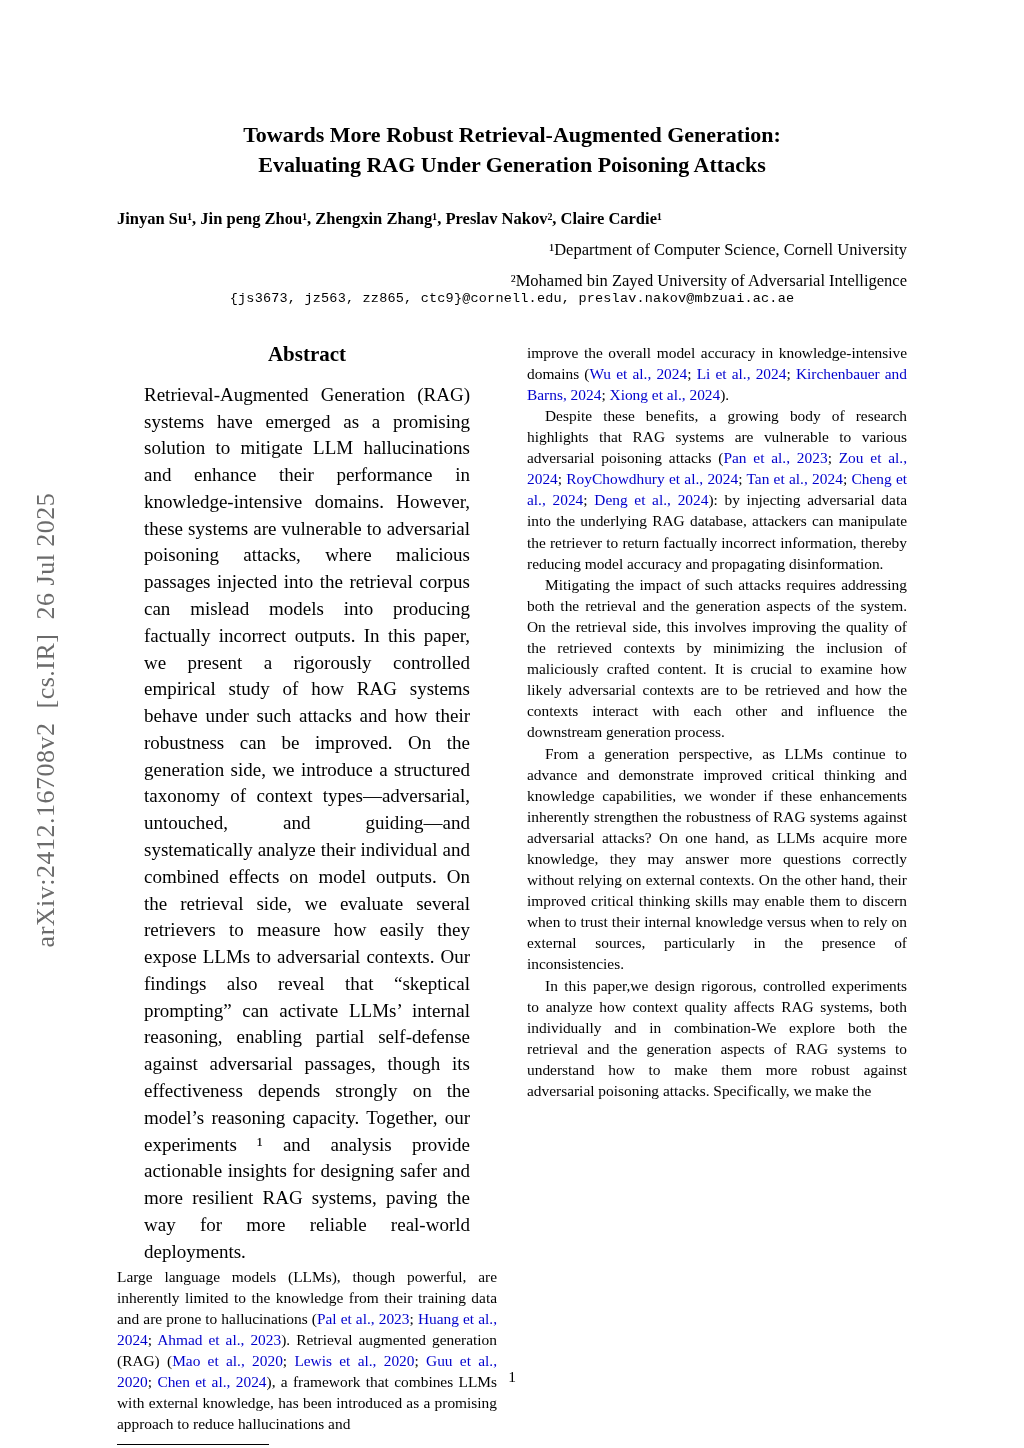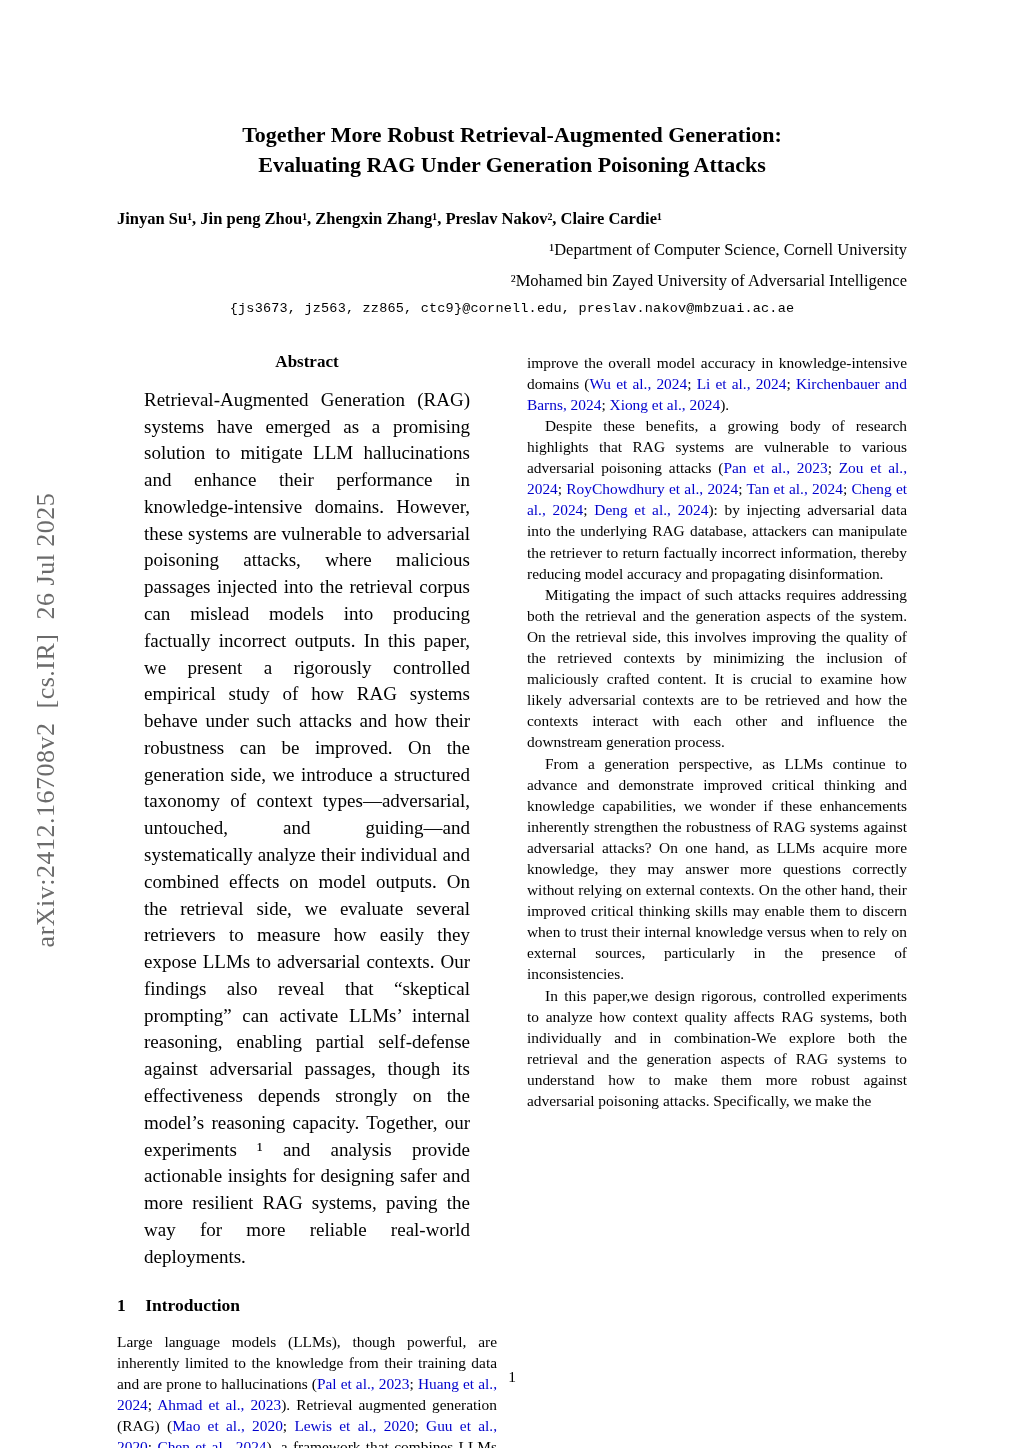--- a/index.html
+++ b/index.html
@@ -47,35 +47,34 @@
   }
   .affiliation {
     text-align: right;
     font-size: 16.5px;
     margin-top: 11px;
   }
   .emails {
     text-align: center;
     font-family: "Liberation Mono", monospace;
     font-size: 13.5px;
-    margin-top: 10px;
     letter-spacing: 0.2px;
   }
   .columns {
     display: flex;
     gap: 30px;
     margin-top: 36px;
     min-height: 962px;
     align-items: stretch;
   }
   .col { flex: 1; min-width: 0; }
   .col-left { display: flex; flex-direction: column; }
   .abstract-heading {
     text-align: center;
-    font-size: 17px;
+    font-size: 21px;
     font-weight: bold;
     margin-bottom: 15px;
   }
   .abstract-body {
     font-size: 19px;
     line-height: 1.41;
     text-align: justify;
     padding: 0 27px;
   }
   .section-heading {
@@ -125,41 +124,37 @@
 <body>
 
 <div class="page">
 
   <div class="arxiv-banner">arXiv:2412.16708v2  [cs.IR]  26 Jul 2025</div>
 
   <div class="content">
 
     <header class="paper-header">
       <h1 class="paper-title">
-        <span class="title-line">Together More Robust Retrieval-Augmented Generation:</span>
+        <span class="title-line">Towards More Robust Retrieval-Augmented Generation:</span>
         <span class="title-line">Evaluating RAG Under Generation Poisoning Attacks</span>
       </h1>
       <div class="authors">Jinyan Su¹, Jin peng Zhou¹, Zhengxin Zhang¹, Preslav Nakov², Claire Cardie¹</div>
       <div class="affiliation">¹Department of Computer Science, Cornell University</div>
       <div class="affiliation">²Mohamed bin Zayed University of Adversarial Intelligence</div>
       <div class="emails">{js3673, jz563, zz865, ctc9}@cornell.edu, preslav.nakov@mbzuai.ac.ae</div>
     </header>
 
     <div class="columns">
 
       <div class="col col-left">
         <section class="abstract">
           <h2 class="abstract-heading">Abstract</h2>
           <p class="abstract-body">Retrieval-Augmented Generation (RAG) systems have emerged as a promising solution to mitigate LLM hallucinations and enhance their performance in knowledge-intensive domains. However, these systems are vulnerable to adversarial poisoning attacks, where malicious passages injected into the retrieval corpus can mislead models into producing factually incorrect outputs. In this paper, we present a rigorously controlled empirical study of how RAG systems behave under such attacks and how their robustness can be improved. On the generation side, we introduce a structured taxonomy of context types—adversarial, untouched, and guiding—and systematically analyze their individual and combined effects on model outputs. On the retrieval side, we evaluate several retrievers to measure how easily they expose LLMs to adversarial contexts. Our findings also reveal that “skeptical prompting” can activate LLMs’ internal reasoning, enabling partial self-defense against adversarial passages, though its effectiveness depends strongly on the model’s reasoning capacity. Together, our experiments ¹ and analysis provide actionable insights for designing safer and more resilient RAG systems, paving the way for more reliable real-world deployments.</p>
         </section>
 
-        <h2 class="section-heading">
-          <span class="sec-num">1</span>
-          <span class="sec-title">Introduction</span>
-        </h2>
 
         <p class="body-par"><span>Large language models (LLMs), though powerful, are inherently limited to the knowledge from their training data and are prone to hallucinations (</span><span class="seg-cite">Pal et al., 2023</span><span>; </span><span class="seg-cite">Huang et al., 2024</span><span>; </span><span class="seg-cite">Ahmad et al., 2023</span><span>). Retrieval augmented generation (RAG) (</span><span class="seg-cite">Mao et al., 2020</span><span>; </span><span class="seg-cite">Lewis et al., 2020</span><span>; </span><span class="seg-cite">Guu et al., 2020</span><span>; </span><span class="seg-cite">Chen et al., 2024</span><span>), a framework that combines LLMs with external knowledge, has been introduced as a promising approach to reduce hallucinations and</span></p>
 
         <div class="footnote">
           <div class="footnote-rule"></div>
           <p class="footnote-text"><span>¹Code is available at </span><span class="seg-link">https://github.com/JinyanSu1/eval_PoisonRaG</span><span>.</span></p>
         </div>
       </div>
 
       <div class="col col-right">

